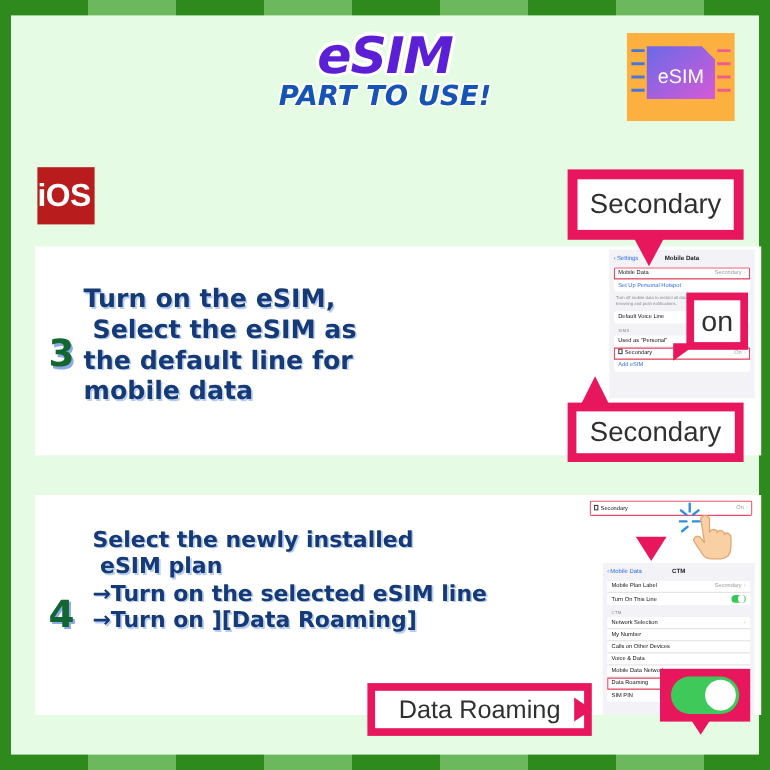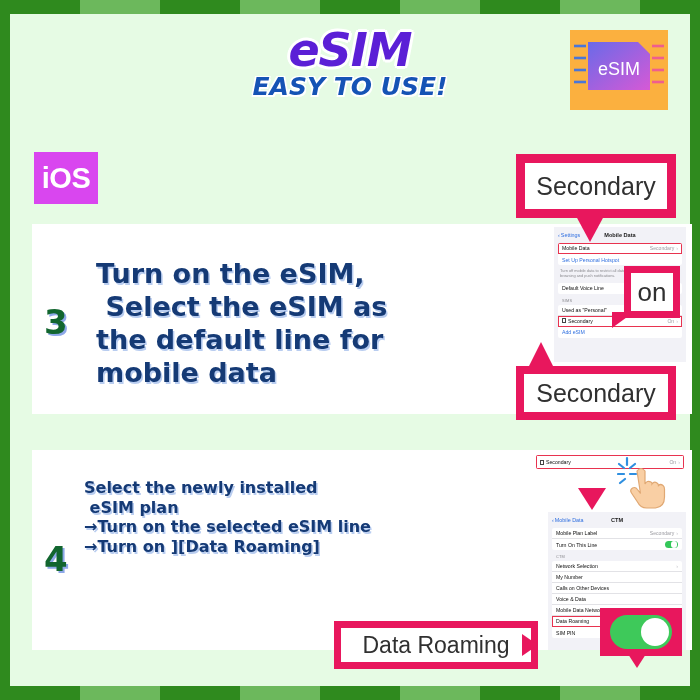--- a/index.html
+++ b/index.html
@@ -58,24 +58,24 @@
       1.6px 1.6px 0 #fb8d83, -1.6px 1.6px 0 #fb8d83,
       1.6px -1.6px 0 #fb8d83, -1.6px -1.6px 0 #fb8d83,
       0 2px 0 #fb8d83, 2px 0 0 #fb8d83, 0 -2px 0 #fb8d83, -2px 0 0 #fb8d83;
     letter-spacing:1px;
     margin-top:4px;
   }
 
   
   #ios-badge {
     position:absolute; left:34px; top:152px;
-    width:64px; height:52px;
-    background:#d946ef; color:#fff;
+    width:52px; height:52px;
+    background:#b91c1c; color:#fff;
     font-size:29px; font-weight:bold;
-    display:flex; align-items:center; justify-content:center;
+    display:flex; align-items:center; justify-content:flex-start;
     z-index:6; letter-spacing:-0.5px;
   }
 
   
   #esim-chip {
     position:absolute; right:32px; top:30px;
     width:98px; height:80px; z-index:6;
   }
 
   
@@ -98,23 +98,23 @@
     position:absolute;
     font-family:"DejaVu Sans", sans-serif;
     font-weight:bold;
     color:#153a75;
     text-shadow:1.5px 1.5px 0 #b9cdf0;
     line-height:1.22;
     z-index:5;
     white-space:pre;
   }
   #step3-num { left:44px; top:302px; }
-  #step3-text { left:96px; top:258px; font-size:27px; }
+  #step3-text { left:76px; top:258px; font-size:23px; }
   #step4-num { left:44px; top:539px; }
-  #step4-text { left:84px; top:478px; font-size:16px; }
+  #step4-text { left:84px; top:478px; font-size:20px; }
 
   
   .ios-screen {
     position:absolute; background:#f2f2f7;
     font-family:"Liberation Sans", sans-serif;
     z-index:4; overflow:hidden;
   }
   .ios-nav {
     height:16px; display:flex; align-items:center;
     position:relative; background:#f2f2f7;
@@ -232,21 +232,21 @@
   #hand { position:absolute; left:617px; top:455px; width:52px; height:54px; z-index:9; }
 </style>
 </head>
 <body>
 
 <div id="frame"></div>
 <div id="canvas"></div>
 
 <div id="title-block">
   <div id="esim-title">eSIM</div>
-  <div id="easy-title">EASY TO USE!</div>
+  <div id="easy-title">PART TO USE!</div>
 </div>
 
 <div id="ios-badge">
   <span>iOS</span>
 </div>
 
 <svg id="esim-chip" viewBox="0 0 98 80">
   <defs>
     <linearGradient id="gsim" x1="0" y1="0" x2="1" y2="1">
       <stop offset="0%" stop-color="#6a6ae8"></stop>

